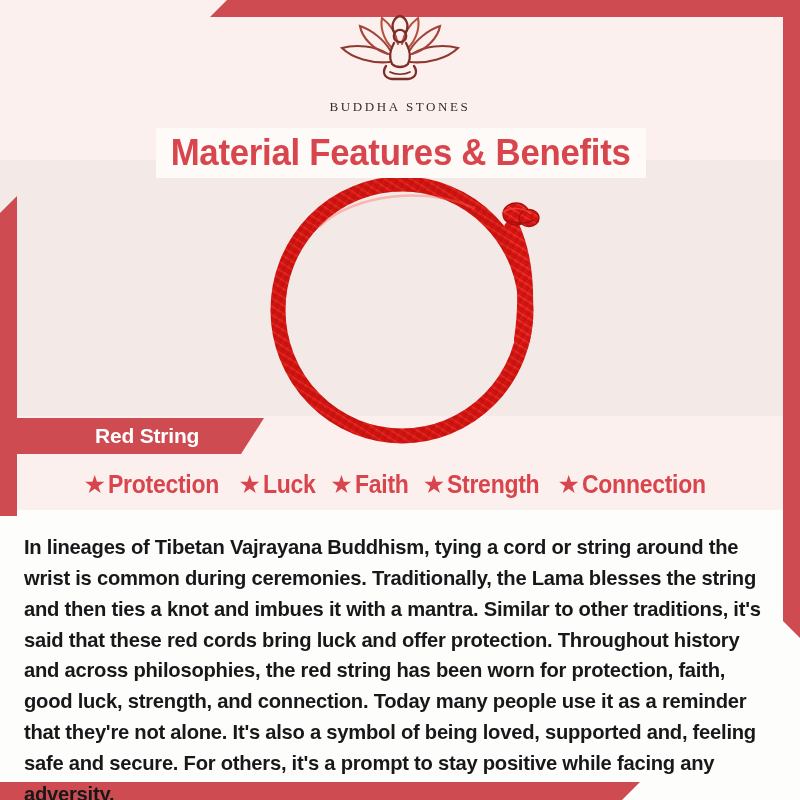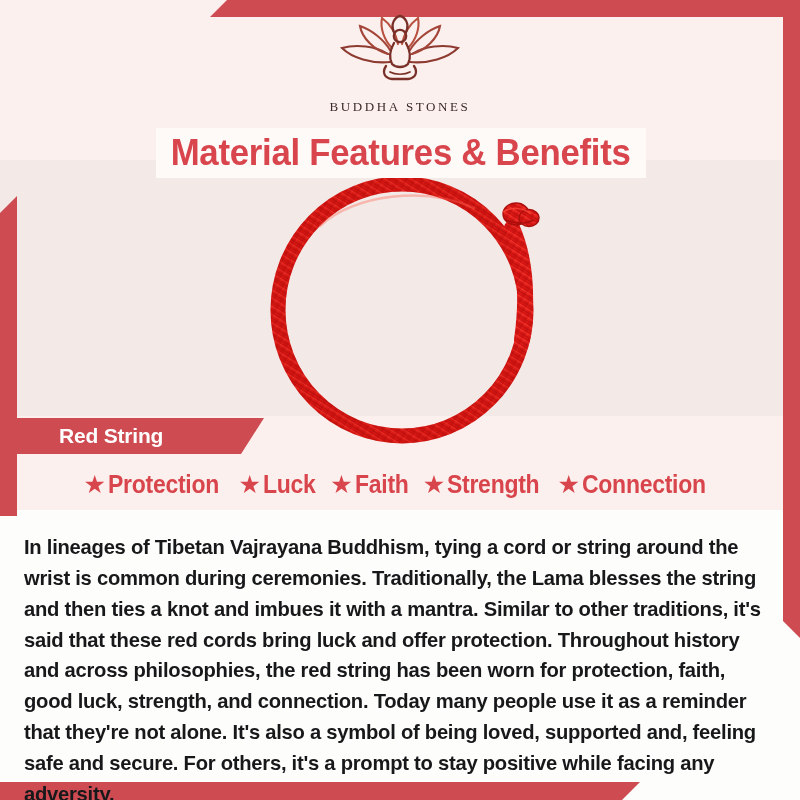--- a/index.html
+++ b/index.html
@@ -147,21 +147,21 @@
     left: 17px;
     width: 247px;
     height: 36px;
     background: #ce4b52;
     clip-path: polygon(0 0, 100% 0, calc(100% - 23px) 100%, 0 100%);
     z-index: 5;
     display: flex;
     align-items: center;
   }
   .label-banner-text {
-    margin-left: 42px;
+    margin-left: 78px;
     color: #ffffff;
     font-family: "Liberation Sans Narrow", "Liberation Sans", sans-serif;
     font-weight: 700;
     font-size: 21px;
     letter-spacing: -0.2px;
     white-space: nowrap;
   }
 
   
   .benefits {

